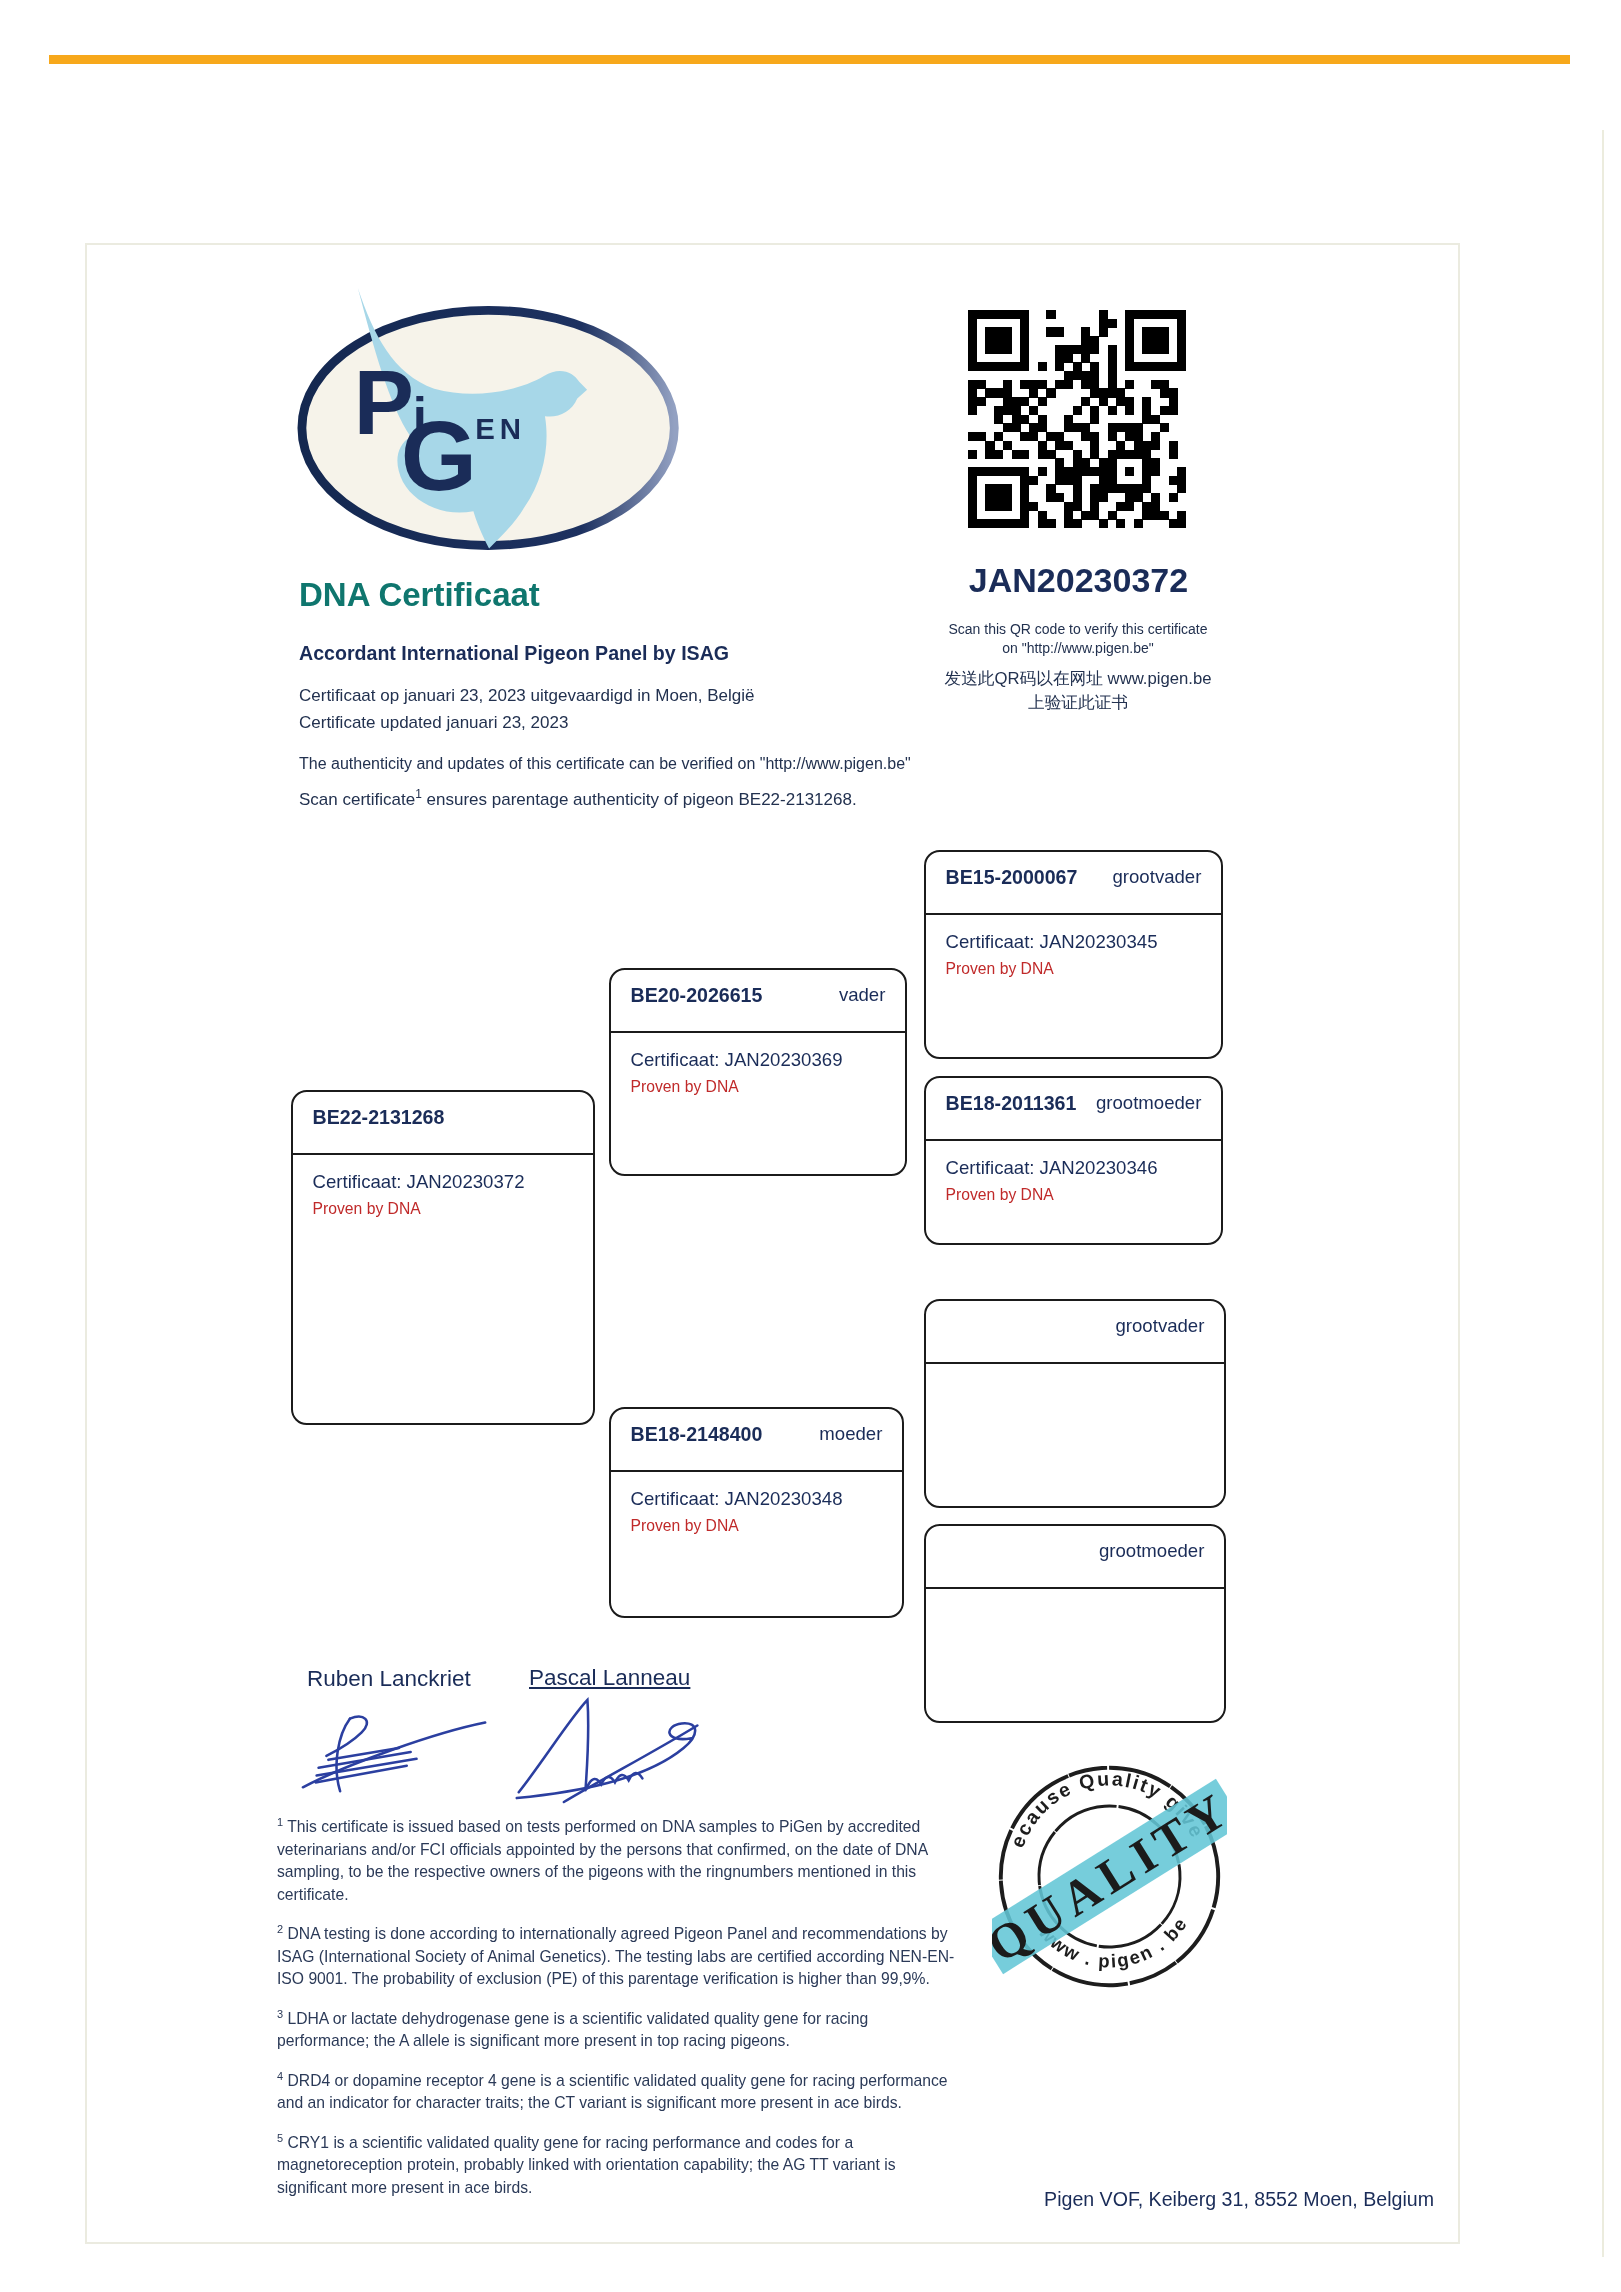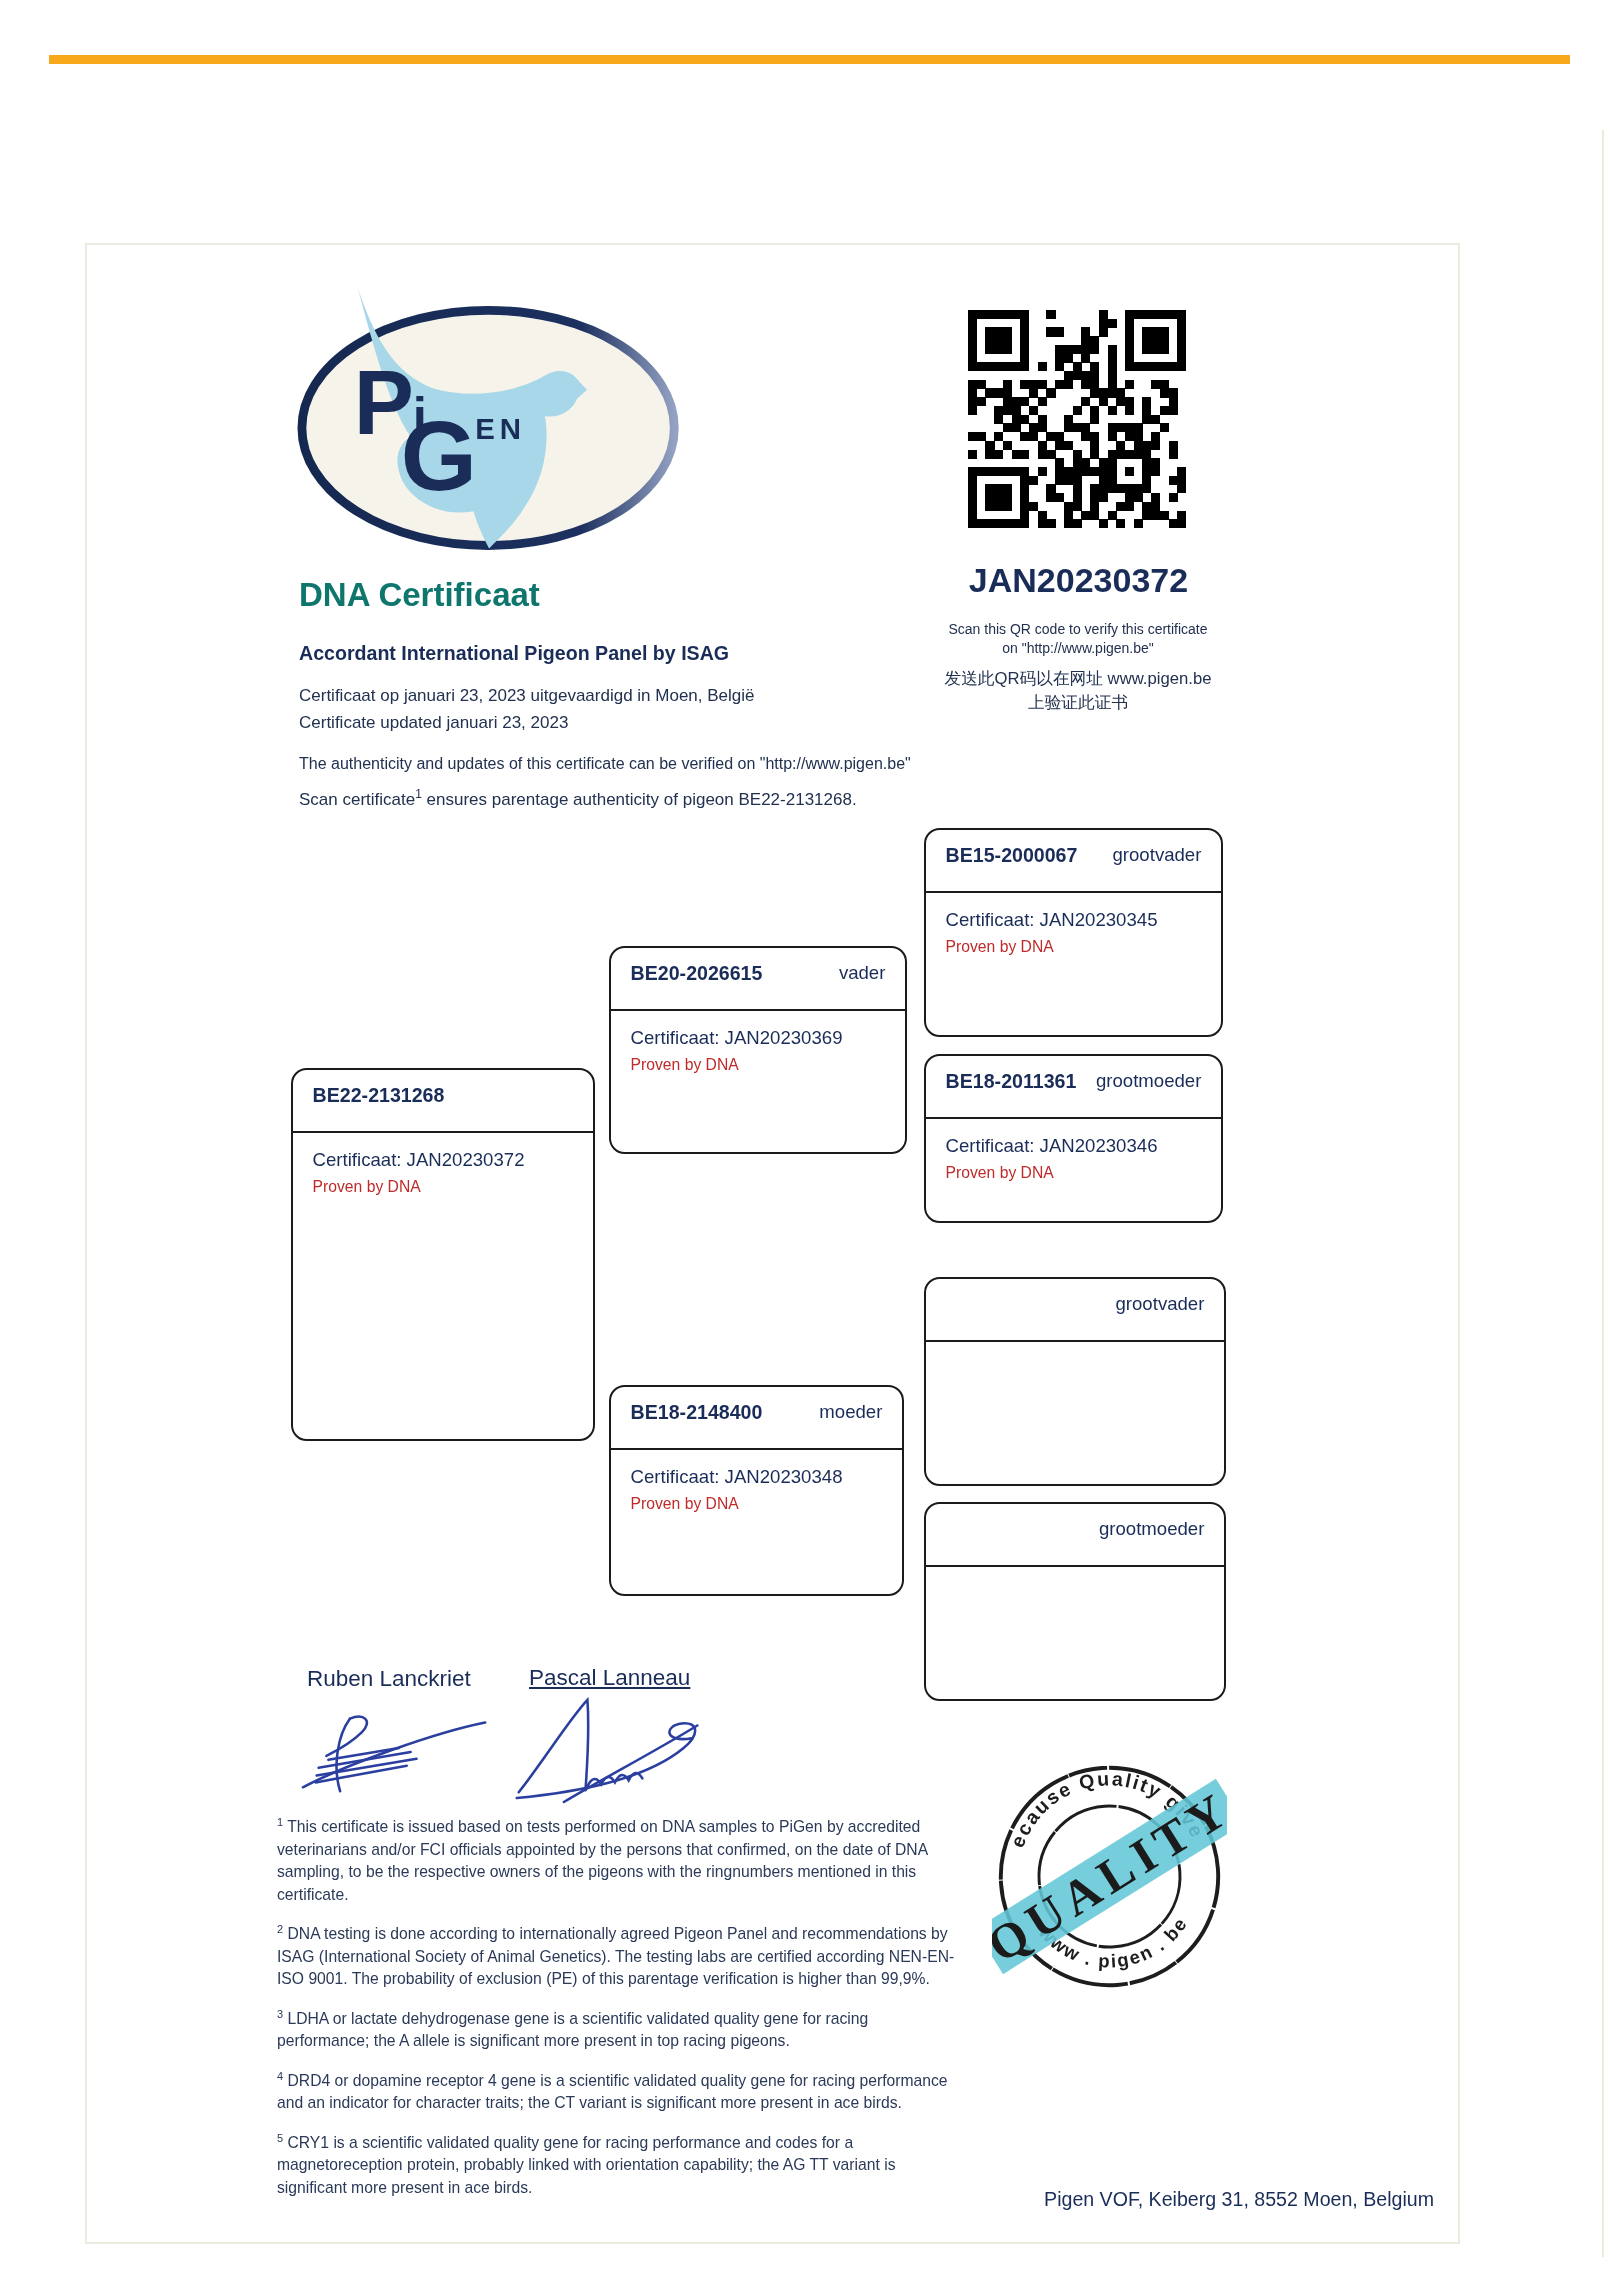--- a/index.html
+++ b/index.html
@@ -17,29 +17,29 @@
   #issued{left:299px;top:686px;font-size:17px;color:#22314f;}
   #updated{left:299px;top:713px;font-size:17px;color:#22314f;}
   #verify{left:299px;top:755px;font-size:16px;color:#22314f;}
   #ensures{left:299px;top:787px;font-size:17px;color:#22314f;}
   sup{font-size:70%;}
   
   #certno{left:912px;top:561px;width:333px;text-align:center;font-size:34px;font-weight:700;color:#1a2c58;}
   #qr-cap-en{left:887px;top:620px;width:382px;text-align:center;font-size:14px;line-height:18.6px;color:#22314f;}
   #qr-cap-zh{left:887px;top:667px;width:382px;text-align:center;font-size:16.7px;line-height:23.5px;color:#22314f;}
   
-  .pbox{border:2px solid #1b1b1b;border-radius:15.7px;background:#fff;box-sizing:border-box;}
+  .pbox{border:2px solid #1b1b1b;border-radius:15.7px;background:#fff;box-sizing:border-box;margin-top:22px;}
   .pbox .hdr{position:relative;height:63px;padding:13.7px 19.6px 0 19.6px;box-sizing:border-box;
              border-bottom:2px solid #1b1b1b;}
   .pbox .ring{font-size:19.6px;font-weight:700;color:#1a2c58;}
   .pbox .rel{position:absolute;right:19.6px;top:13.7px;font-size:18.6px;font-weight:400;color:#1a2c58;}
   .pbox .bdy{padding:15.7px 19.6px;}
   .pbox .cert{font-size:18.6px;color:#1a2c58;}
   .pbox .proven{font-size:15.7px;color:#c02a2a;margin-top:6.9px;}
-  #box-subject{left:291px;top:1068px;width:304px;height:373px;}
+  #box-subject{left:291px;top:1068px;width:304px;height:335px;}
   #box-vader{left:609px;top:946px;width:298px;height:208px;}
   #box-grootvader1{left:924px;top:828px;width:299px;height:209px;}
   #box-grootmoeder1{left:924px;top:1054px;width:299px;height:169px;}
   #box-moeder{left:609px;top:1385px;width:295px;height:211px;}
   #box-grootvader2{left:924px;top:1277px;width:302px;height:209px;}
   #box-grootmoeder2{left:924px;top:1502px;width:302px;height:199px;}
   
   #sig-name-1{left:307px;top:1666px;font-size:22.5px;color:#1a2c58;}
   #sig-name-2{left:529px;top:1665px;font-size:22.5px;color:#1a2c58;text-decoration:underline;}
   #sig-draw-1{left:289px;top:1703px;}

